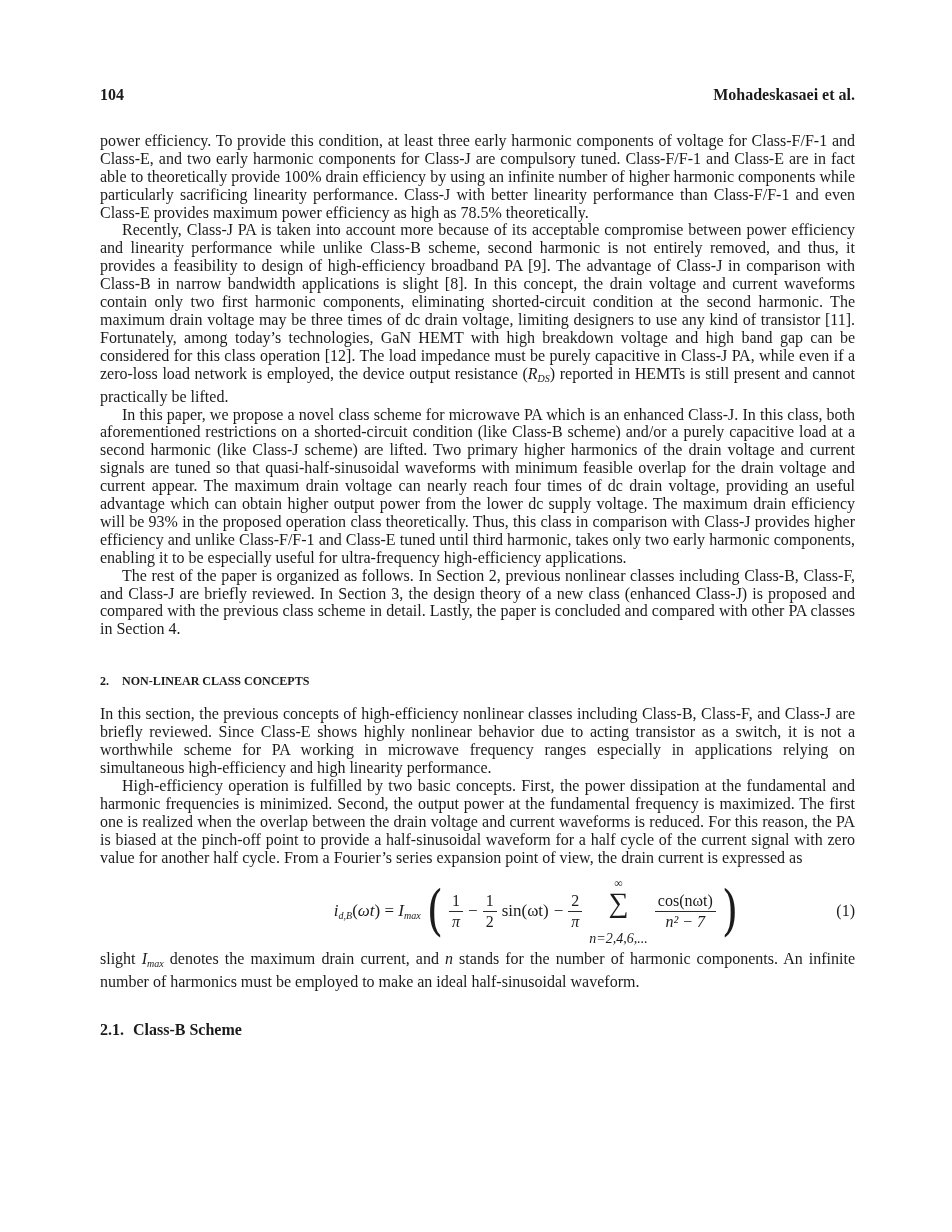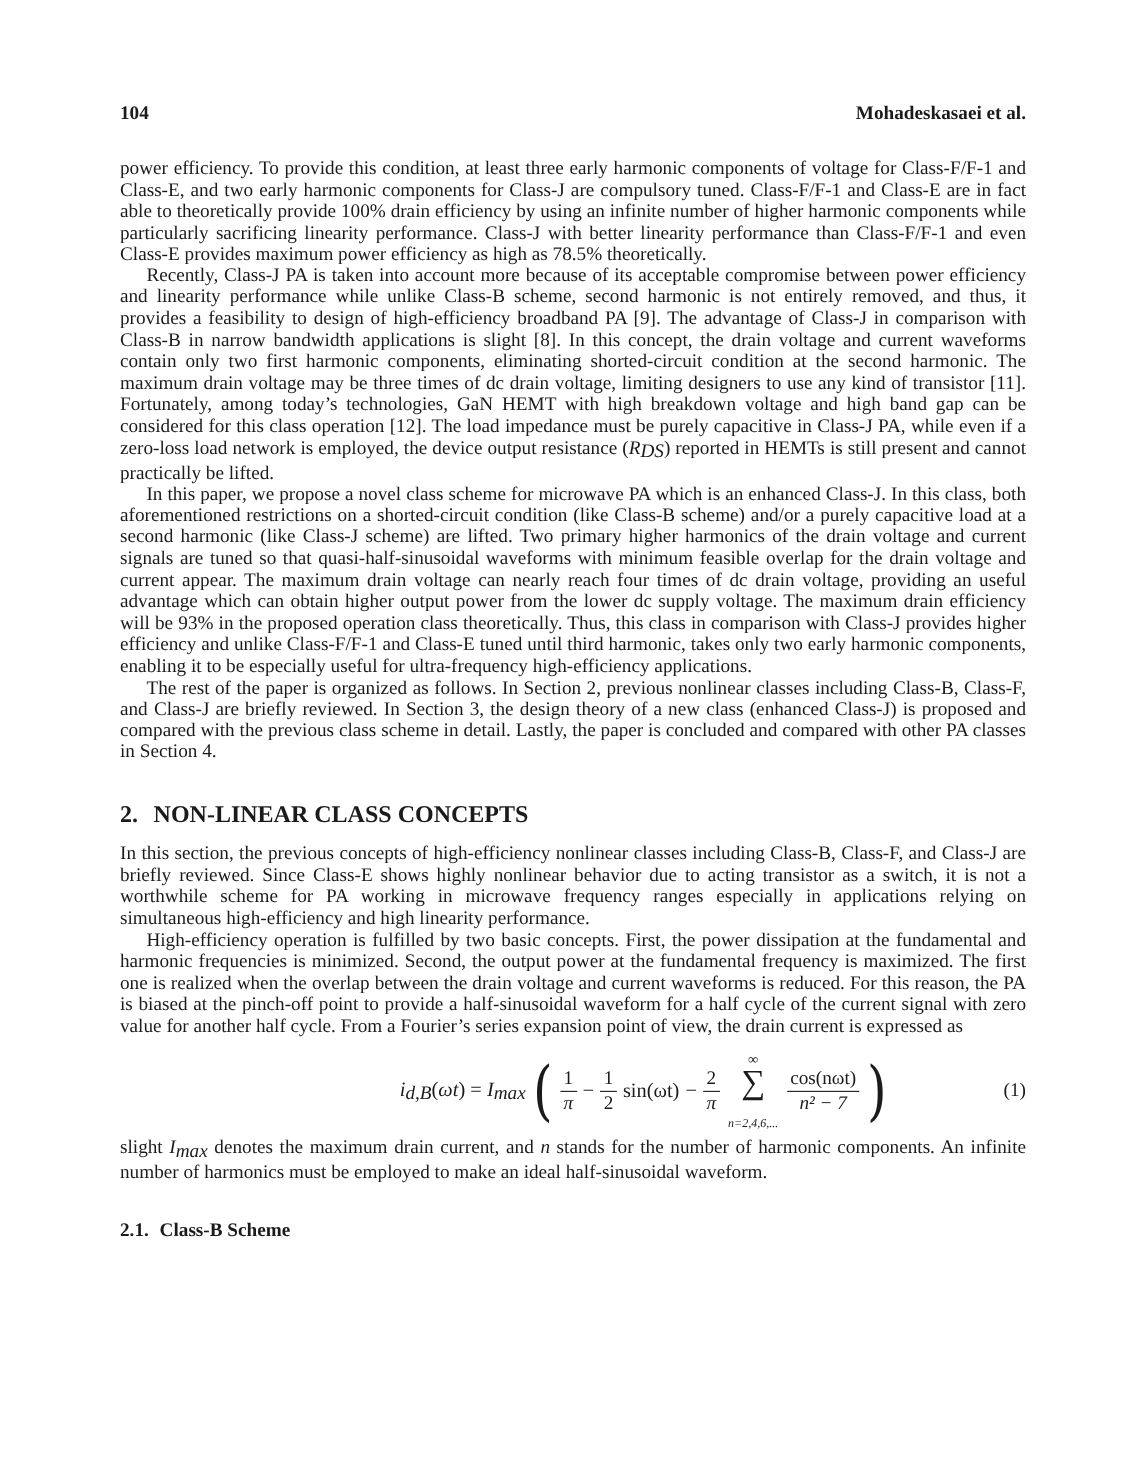--- a/index.html
+++ b/index.html
@@ -36,36 +36,36 @@
   .para {
     margin: 0;
     text-align: justify;
   }
   .indent { text-indent: 22px; }
   .noindent { text-indent: 0; }
   .first-para { margin-top: 28px; }
   
   .section-heading {
     margin: 34px 0 15px 0;
-    font-size: 20px;
+    font-size: 12px;
     font-weight: bold;
     line-height: 18px;
   }
   .subsection-heading {
     margin: 30px 0 24px 0;
     font-size: 16px;
     font-weight: bold;
     line-height: 18px;
   }
   .sec-num { margin-right: 13px; }
   .subsec-num { margin-right: 9px; }
   
   .mit { font-style: italic; }
   .msub {
-    font-size: 16px;
+    font-size: 10px;
     vertical-align: -3px;
     font-style: italic;
   }
   
   .equation {
     position: relative;
     display: flex;
     align-items: center;
     justify-content: center;
     margin: 14px 0 8px 0;
@@ -95,21 +95,21 @@
   .frac .den { padding-top: 1px; }
   .sum {
     display: inline-flex;
     flex-direction: column;
     align-items: center;
     line-height: 1;
     margin: 0 2px;
   }
   .sum .sum-top { font-size: 12px; margin-bottom: 1px; }
   .sum .sigma { font-size: 28px; line-height: 26px; }
-  .sum .sum-bottom { font-size: 10px; margin-top: 16px; }
+  .sum .sum-bottom { font-size: 14px; margin-top: 16px; }
   .bigparen {
     font-family: "DejaVu Serif", serif;
     font-size: 42px;
     line-height: 44px;
     font-weight: normal;
     transform: scaleY(1.3);
     transform-origin: center;
     margin: 0 1px;
   }
   .eq-number {

